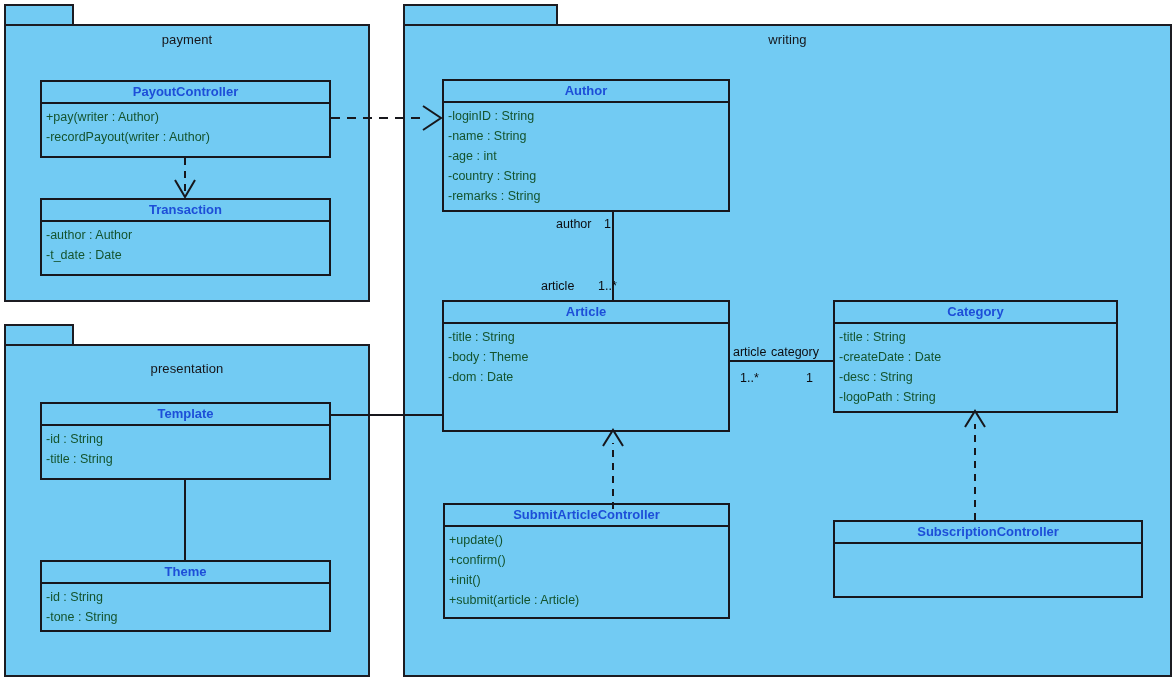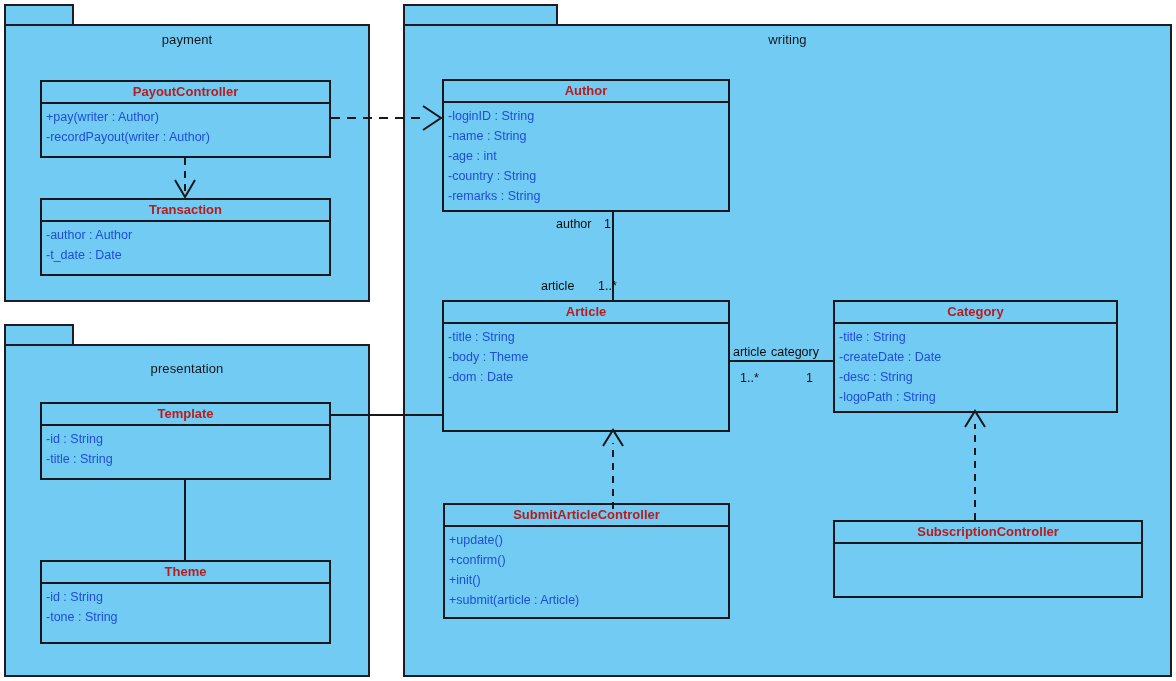--- a/index.html
+++ b/index.html
@@ -59,33 +59,33 @@
     border: 2px solid #17171c;
     z-index: 5;
   }
   .cls-name {
     box-sizing: border-box;
     height: 22px;
     line-height: 20px;
     text-align: center;
     font-size: 13px;
     font-weight: bold;
-    color: #b91c1c;
+    color: #1d4ed8;
     border-bottom: 2px solid #17171c;
     white-space: nowrap;
     overflow: hidden;
   }
   .cls-members {
     box-sizing: border-box;
     padding: 3px 0 0 4px;
   }
   .cls-members div {
     font-size: 12.5px;
     line-height: 20px;
-    color: #1d4ed8;
+    color: #14532d;
     white-space: nowrap;
   }
 
   
   #wires {
     position: absolute;
     left: 0; top: 0;
     width: 1176px;
     height: 681px;
     z-index: 8;
@@ -143,21 +143,21 @@
   </div>
 
   <div class="cls" style="left:40px; top:402px; width:291px; height:78px;">
     <div class="cls-name">Template</div>
     <div class="cls-members">
       <div>-id : String</div>
       <div>-title : String</div>
     </div>
   </div>
 
-  <div class="cls" style="left:40px; top:560px; width:291px; height:84px;">
+  <div class="cls" style="left:40px; top:560px; width:291px; height:72px;">
     <div class="cls-name">Theme</div>
     <div class="cls-members">
       <div>-id : String</div>
       <div>-tone : String</div>
     </div>
   </div>
 
   <div class="cls" style="left:442px; top:79px; width:288px; height:133px;">
     <div class="cls-name">Author</div>
     <div class="cls-members">

